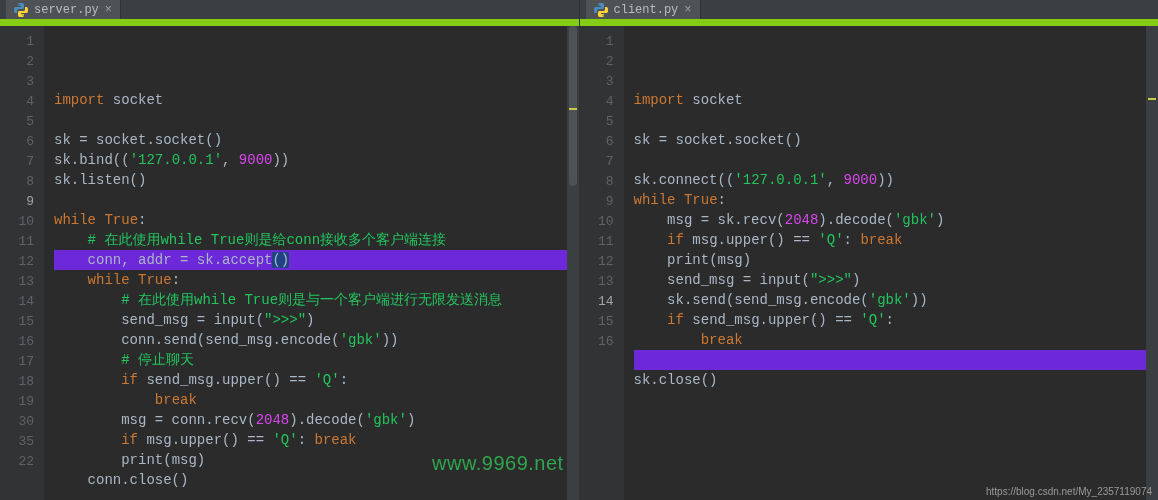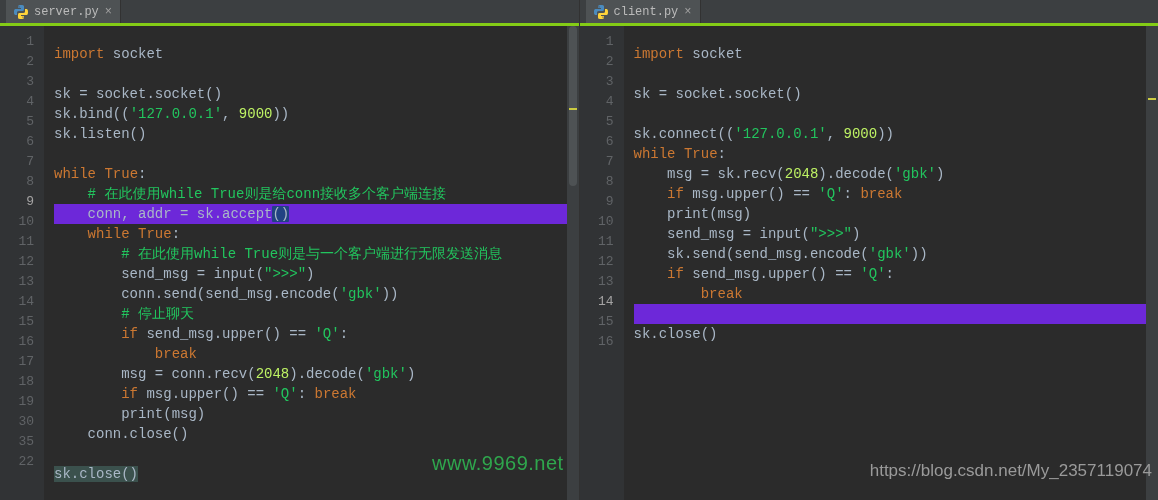--- a/index.html
+++ b/index.html
@@ -12,21 +12,21 @@
     overflow: hidden;
     position: relative;
   }
   .ide { display: flex; width: 100%; height: 100%; }
   .pane { flex: 1; display: flex; flex-direction: column; border-right: 1px solid #323232; position: relative; }
   .pane:last-child { border-right: none; }
   .tabs {
     display: flex; align-items: center;
     background: #3c3f41;
     height: 26px;
-    border-bottom: 3px solid #84cc16;
+    border-bottom: 7px solid #84cc16;
     padding-left: 6px;
   }
   .tab {
     display: flex; align-items: center; gap: 6px;
     padding: 0 8px; height: 100%;
     background: #4e5254;
     color: #bbbbbb;
     font-size: 12px;
     border-right: 1px solid #323232;
   }
@@ -47,47 +47,48 @@
     user-select: none;
   }
   .gutter .ln { height: 20px; }
   .gutter .ln.curr { color: #a4a3a3; }
   .code {
     flex: 1; padding: 18px 0 6px 10px;
     line-height: 20px;
     font-size: 14px;
     white-space: pre;
     position: relative;
+    margin-top: 46px;
   }
   .row { height: 20px; }
   .row.hl { background: #6d28d9; }
   .kw { color: #cc7832; }
   .str { color: #22c55e; }
-  .num { color: #bef264; }
+  .num { color: #d946ef; }
   .cm { color: #22c55e; }
   .ident { color: #a9b7c6; }
   .selbox { background: #214283; border-radius: 1px; }
   .track {
     position: absolute; top: 26px; right: 0; bottom: 0; width: 12px;
     background: #3c3f41;
   }
   .thumb { position: absolute; left: 2px; width: 8px; background: #4e5254; border-radius: 4px; }
   .mark { position: absolute; left: 2px; width: 8px; height: 2px; background: #cbcb41; }
   .watermark {
     position: absolute;
     left: 432px; top: 452px;
     font-family: Arial, sans-serif;
     font-size: 20px; font-weight: 400;
     color: #2fa64d;
     letter-spacing: 0.5px;
     pointer-events: none;
   }
   .source-note {
-    position: absolute; right: 6px; bottom: 19px;
-    font-size: 17px; color: #9a9a9a;
+    position: absolute; right: 6px; bottom: 3px;
+    font-size: 10px; color: #9a9a9a;
     font-family: Arial, sans-serif;
   }
 </style>
 </head>
 <body>
 
 <div class="ide">
 
   <div class="pane">
     <div class="tabs">

